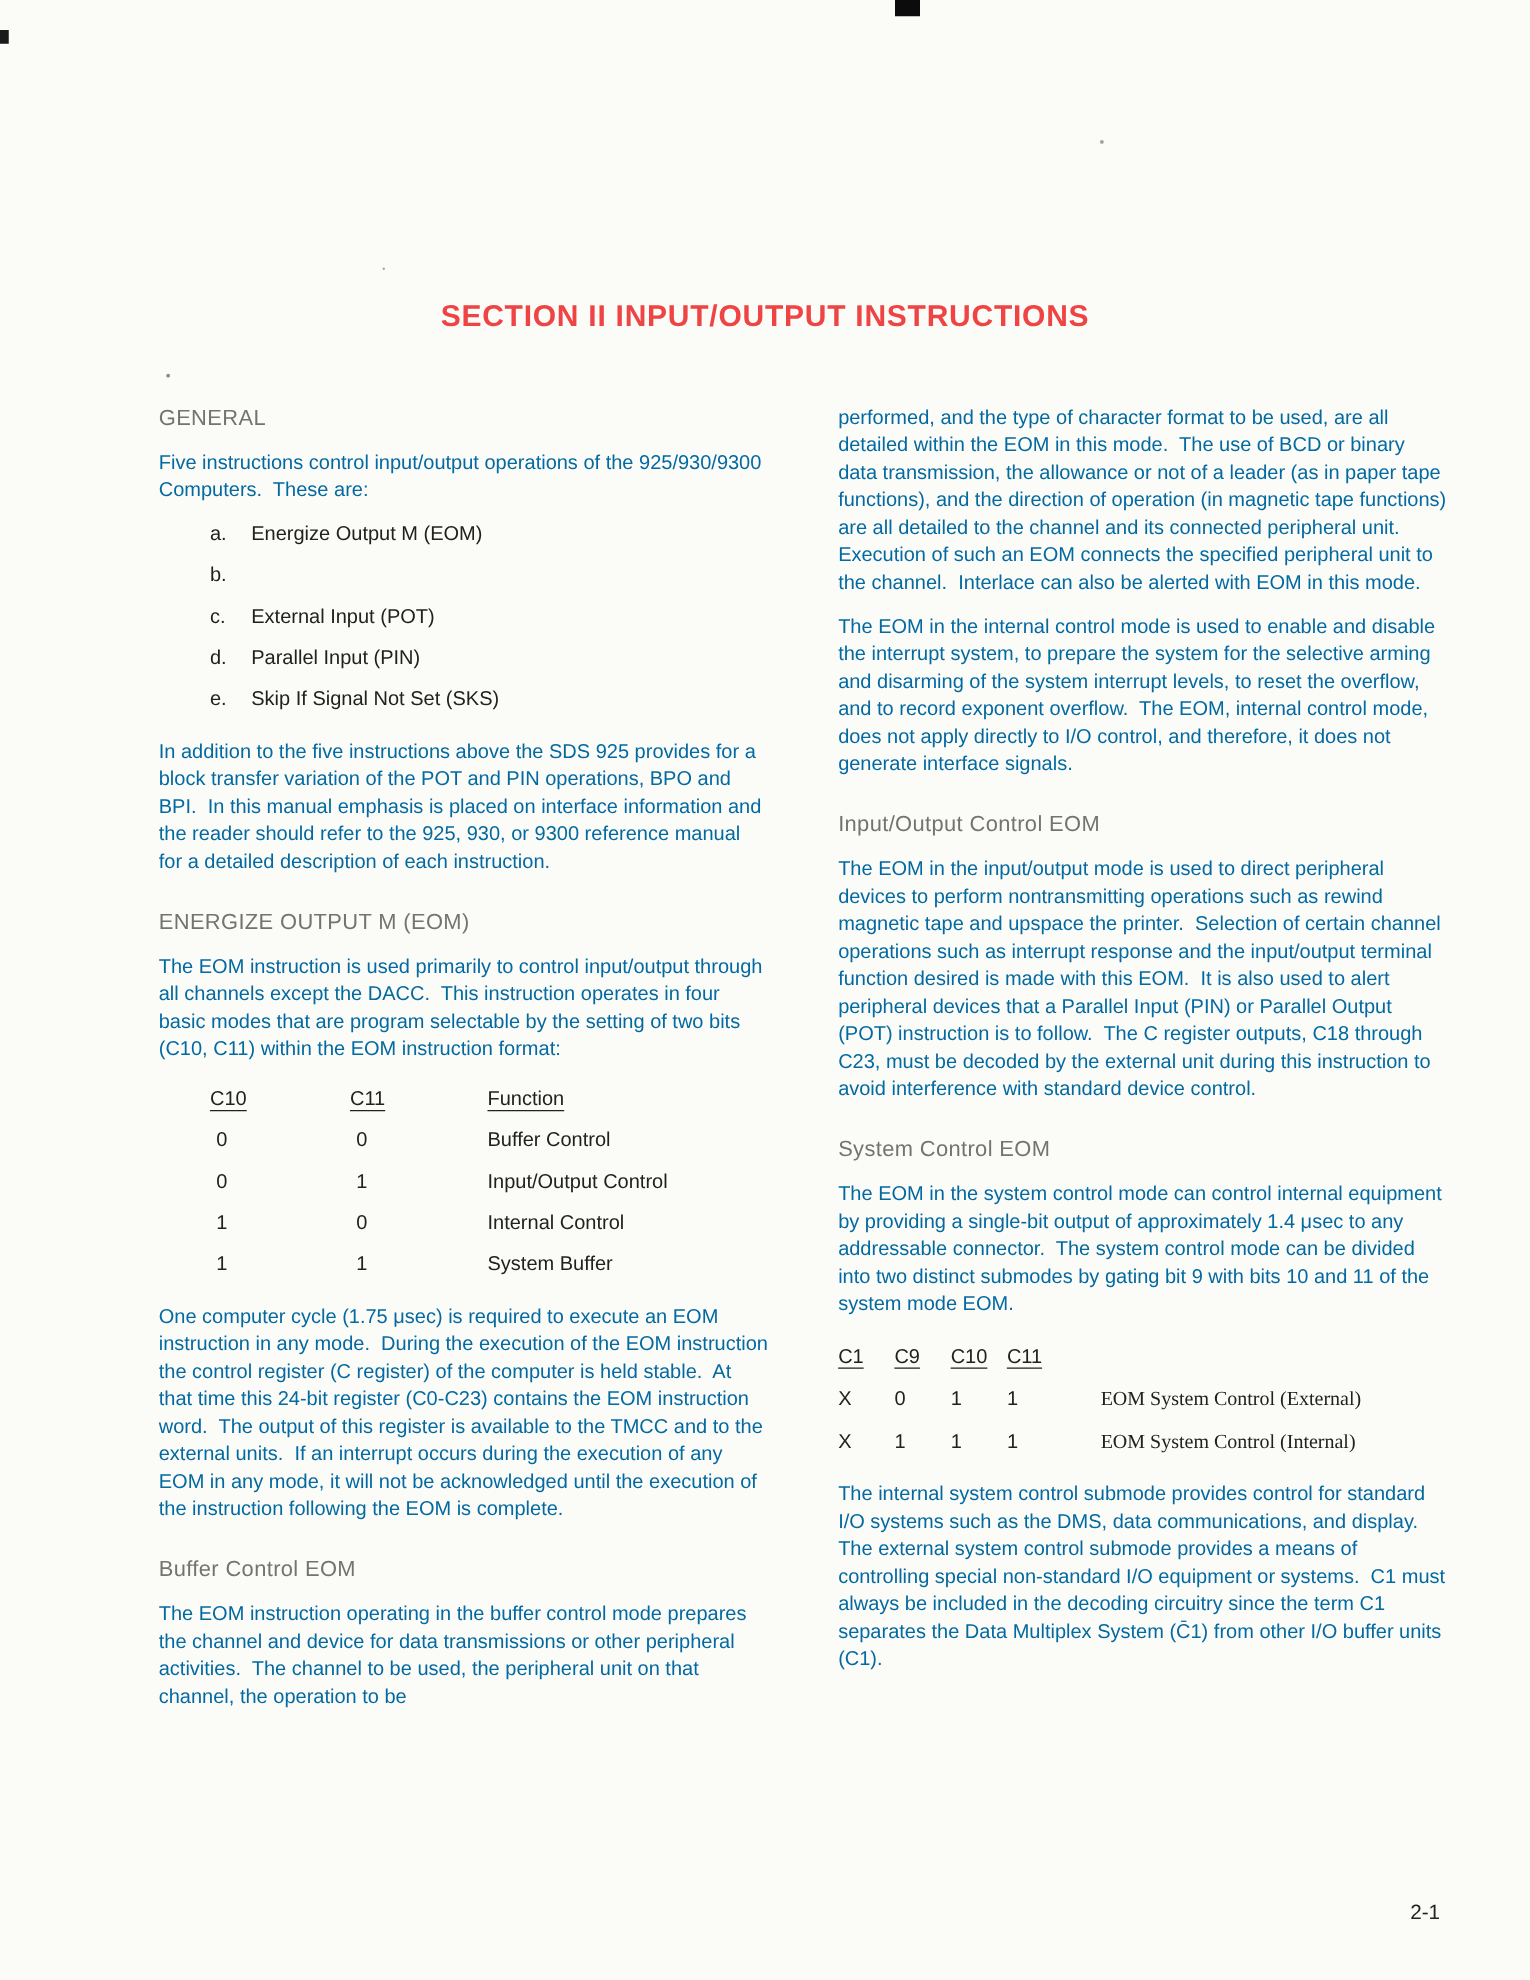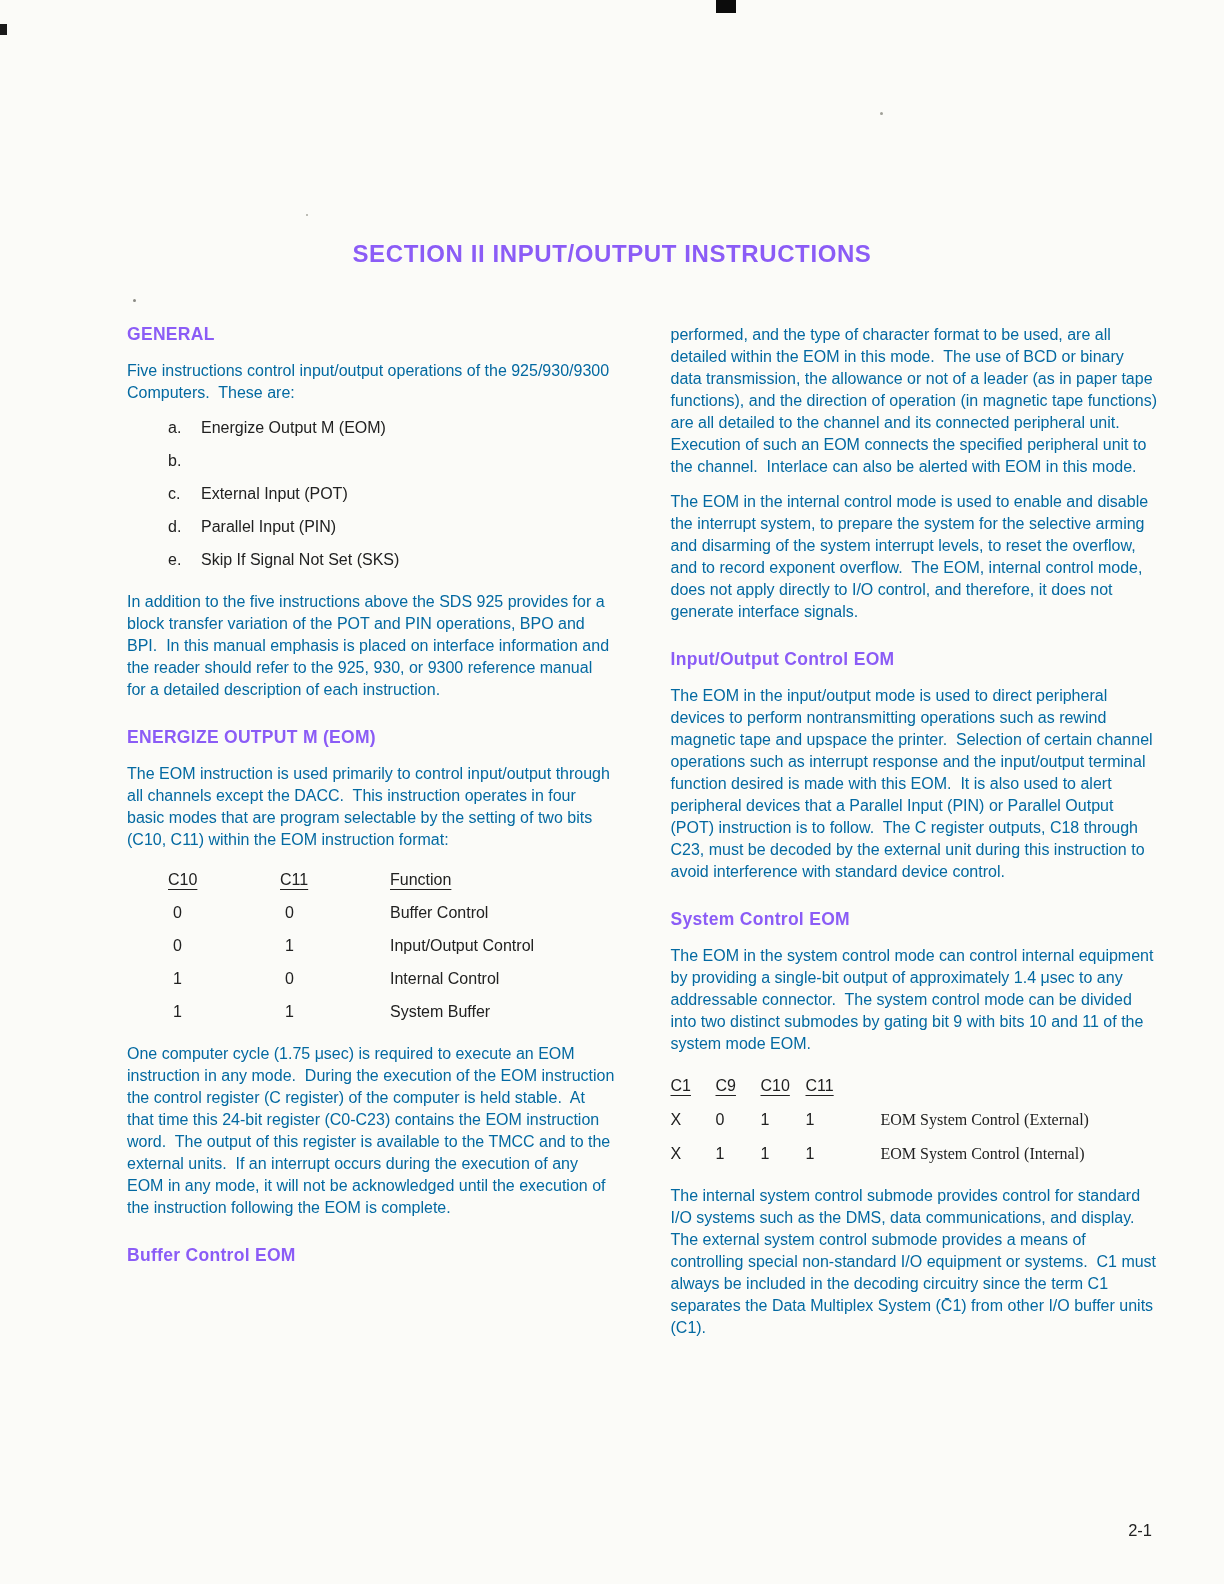--- a/index.html
+++ b/index.html
@@ -15,45 +15,45 @@
   }
   .page { width: 100%; height: 100%; position: relative; }
 
   .title {
     margin: 0;
     padding: 240px 0 0 0;
     text-align: center;
     font-size: 24px;
     font-weight: bold;
     letter-spacing: 0.6px;
-    color: #8b5cf6;
+    color: #ef4444;
   }
 
   .columns {
     display: flex;
     gap: 56px;
     padding: 56px 66px 0 127px;
     align-items: flex-start;
   }
   .col { flex: 1; min-width: 0; }
 
   .col p {
     margin: 0 0 13px 0;
     font-size: 16px;
     line-height: 22px;
     white-space: pre-wrap;
     color: #0369a1;
   }
 
   h2.sec, h3.sub {
     font-size: 17.5px;
-    font-weight: bold;
+    font-weight: normal;
     letter-spacing: 0.3px;
     margin: 26px 0 15px 0;
-    color: #8b5cf6;
+    color: #737373;
   }
   h2.sec:first-child { margin-top: 0; }
 
   .inst-list {
     list-style: none;
     margin: 6px 0 20px 0;
     padding: 0;
   }
   .inst-list li {
     display: flex;
@@ -180,20 +180,21 @@
           <span class="c1">1</span>
           <span class="c2">1</span>
           <span class="c3">System Buffer</span>
         </div>
       </div>
 
       <p>One computer cycle (1.75 μsec) is required to execute an EOM instruction in any mode.  During the execution of the EOM instruction the control register (C register) of the computer is held stable.  At that time this 24-bit register (C0-C23) contains the EOM instruction word.  The output of this register is available to the TMCC and to the external units.  If an interrupt occurs during the execution of any EOM in any mode, it will not be acknowledged until the execution of the instruction following the EOM is complete.</p>
 
       <h3 class="sub">Buffer Control EOM</h3>
 
+      <p>The EOM instruction operating in the buffer control mode prepares the channel and device for data transmissions or other peripheral activities.  The channel to be used, the peripheral unit on that channel, the operation to be</p>
 
     </div>
 
     <div class="col">
 
       <p>performed, and the type of character format to be used, are all detailed within the EOM in this mode.  The use of BCD or binary data transmission, the allowance or not of a leader (as in paper tape functions), and the direction of operation (in magnetic tape functions) are all detailed to the channel and its connected peripheral unit.  Execution of such an EOM connects the specified peripheral unit to the channel.  Interlace can also be alerted with EOM in this mode.</p>
 
 
       <p>The EOM in the internal control mode is used to enable and disable the interrupt system, to prepare the system for the selective arming and disarming of the system interrupt levels, to reset the overflow, and to record exponent overflow.  The EOM, internal control mode, does not apply directly to I/O control, and therefore, it does not generate interface signals.</p>
 

